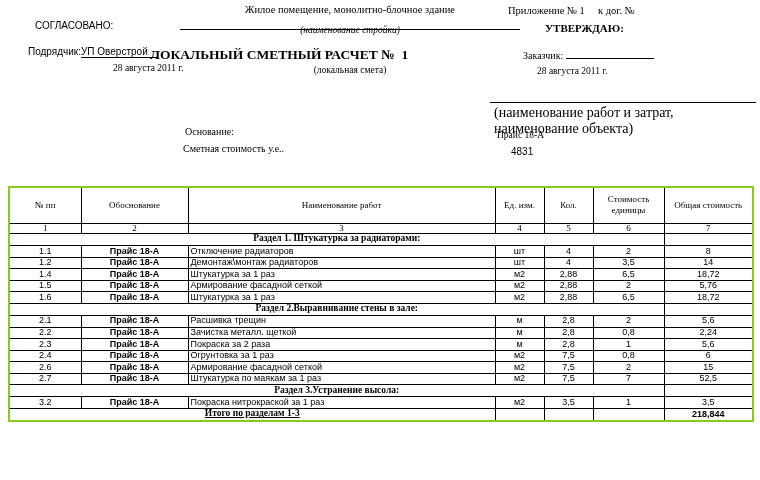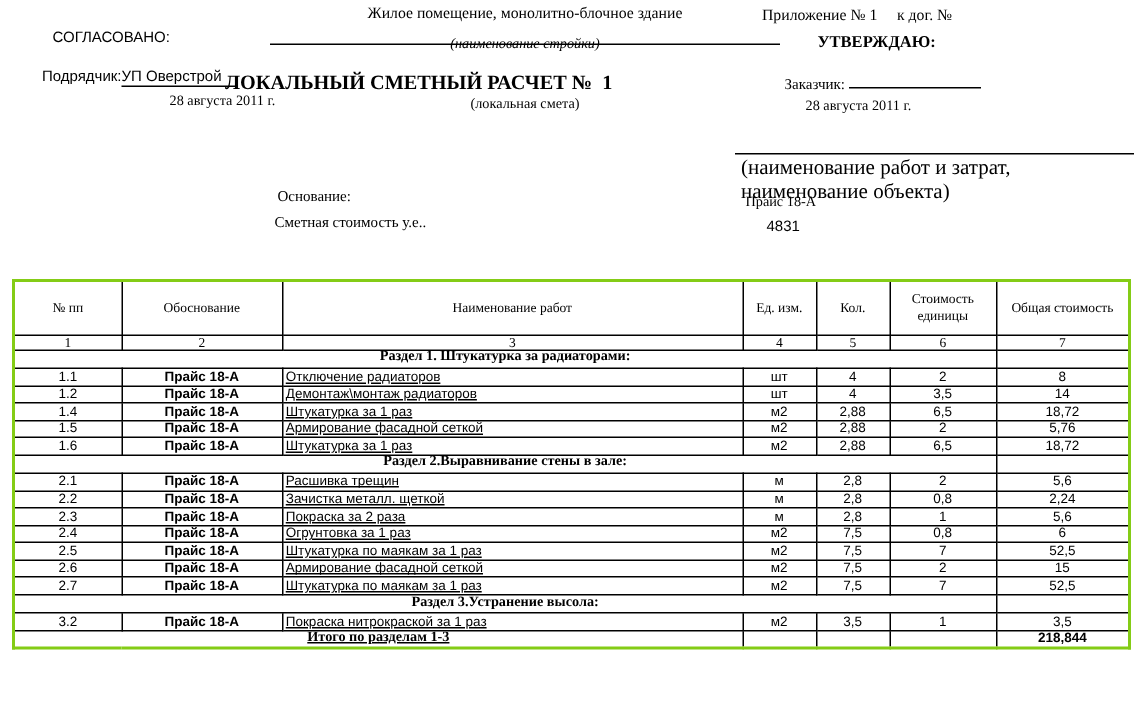--- a/index.html
+++ b/index.html
@@ -51,21 +51,21 @@
     padding:0 1px; line-height:1.05; overflow:hidden; white-space:nowrap;
   }
   table.estimate { border:2px solid #84cc16; }
   table.estimate thead th {
     font-family:"Liberation Serif",serif; font-weight:normal; font-size:9px;
     height:36px; white-space:normal; line-height:1.2;
   }
   table.estimate tr.nums td { height:10px; font-family:"Liberation Serif",serif; font-size:9px; }
   tr.data-row td   { height:11.6px; }
   tr.data-row td.c2 { font-weight:bold; }
-  tr.data-row td.c3 { text-align:left; padding-left:2px;text-decoration:underline; }
+  tr.data-row td.c3 { text-align:left; padding-left:2px; }
   tr.section-row td { height:12px; }
   td.section-title {
     font-family:"Liberation Serif",serif; font-weight:bold; font-size:9.5px; text-align:center;
   }
   tr.total-row td { height:12px; }
   td.total-label {
     font-family:"Liberation Serif",serif; font-weight:bold; font-size:9.5px;
     text-align:left; padding-left:2px;text-decoration:underline;
   }
   td.total-value { font-weight:bold; text-align:right; padding-right:3px; }
@@ -209,46 +209,37 @@
       <tr class="data-row">
         <td class="c1">2.4</td>
         <td class="c2">Прайс 18-А</td>
         <td class="c3">Огрунтовка за 1 раз</td>
         <td class="c4">м2</td>
         <td class="c5">7,5</td>
         <td class="c6">0,8</td>
         <td class="c7">6</td>
       </tr>
       <tr class="data-row">
-        <td class="c1">2.5</td>
+        <td class="c1">2.6</td>
+        <td class="c2">Прайс 18-А</td>
+        <td class="c3">Армирование фасадной сеткой</td>
+        <td class="c4">м2</td>
+        <td class="c5">7,5</td>
+        <td class="c6">2</td>
+        <td class="c7">15</td>
+      </tr>
+      <tr class="data-row">
+        <td class="c1">2.7</td>
         <td class="c2">Прайс 18-А</td>
         <td class="c3">Штукатурка по маякам за 1 раз</td>
         <td class="c4">м2</td>
         <td class="c5">7,5</td>
         <td class="c6">7</td>
         <td class="c7">52,5</td>
       </tr>
-      <tr class="data-row">
-        <td class="c1">2.6</td>
-        <td class="c2">Прайс 18-А</td>
-        <td class="c3">Армирование фасадной сеткой</td>
-        <td class="c4">м2</td>
-        <td class="c5">7,5</td>
-        <td class="c6">2</td>
-        <td class="c7">15</td>
-      </tr>
-      <tr class="data-row">
-        <td class="c1">2.7</td>
-        <td class="c2">Прайс 18-А</td>
-        <td class="c3">Штукатурка по маякам за 1 раз</td>
-        <td class="c4">м2</td>
-        <td class="c5">7,5</td>
-        <td class="c6">7</td>
-        <td class="c7">52,5</td>
-      </tr>
       <tr class="section-row">
         <td class="section-title" colspan="6">Раздел 3.Устранение высола:</td>
         <td></td>
       </tr>
       <tr class="data-row">
         <td class="c1">3.2</td>
         <td class="c2">Прайс 18-А</td>
         <td class="c3">Покраска нитрокраской за 1 раз</td>
         <td class="c4">м2</td>
         <td class="c5">3,5</td>

